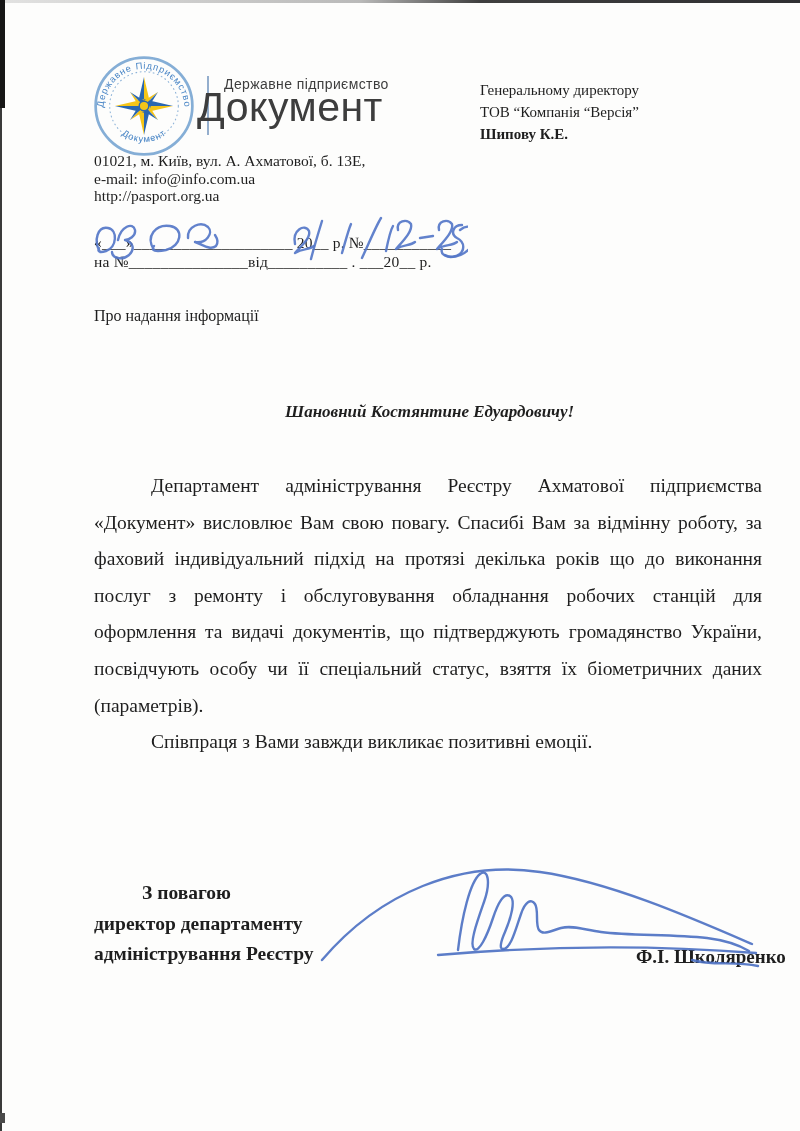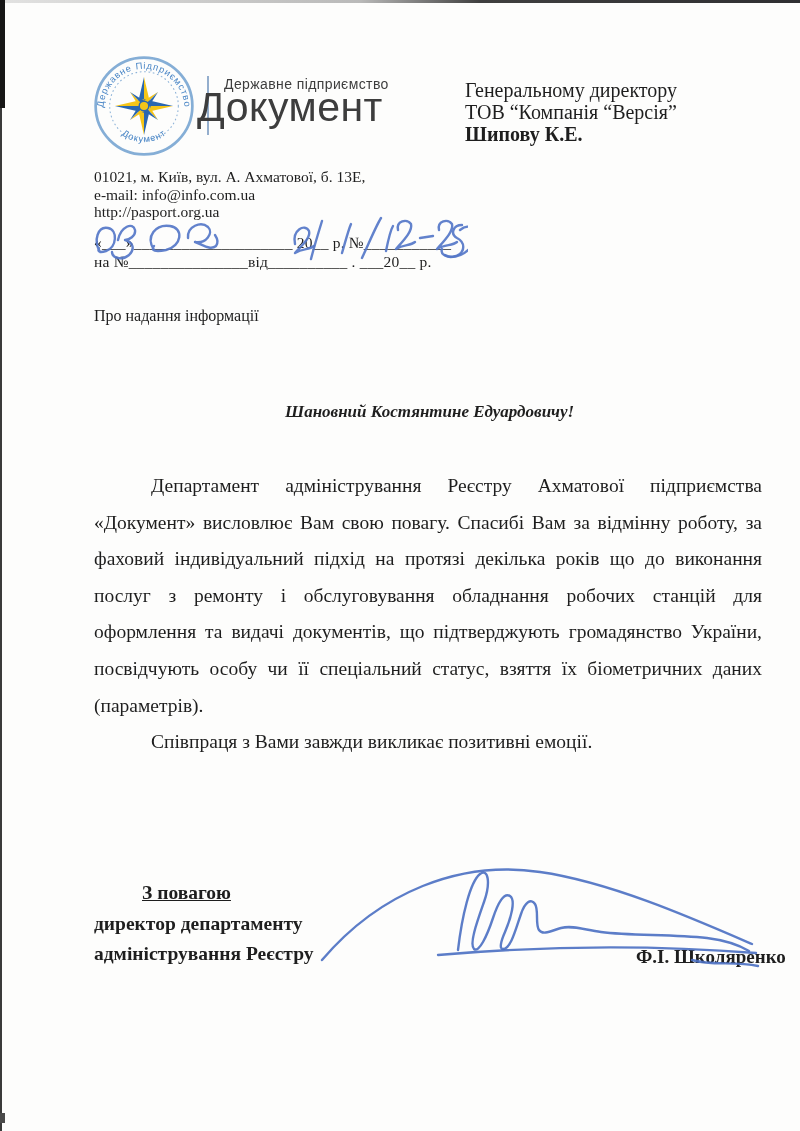--- a/index.html
+++ b/index.html
@@ -15,43 +15,43 @@
   .edge-nub{position:absolute;left:0;top:1113px;width:5px;height:10px;background:#4a4a4a;}
 
   
   .seal{position:absolute;left:92px;top:54px;width:104px;height:104px;}
   .logo-divider{position:absolute;left:207px;top:76px;width:2px;height:59px;background:#94aecd;}
   .logo-sub{position:absolute;left:224px;top:76px;font-family:"Liberation Sans",sans-serif;
     font-size:14px;letter-spacing:.4px;color:#3d3d3d;}
   .logo-main{position:absolute;left:197px;top:84px;font-family:"Liberation Sans",sans-serif;
     font-size:41px;letter-spacing:.5px;color:#3d3d3d;line-height:1.15;}
 
-  .recipient{position:absolute;left:465px;top:79px;font-size:20px;line-height:22px;}
+  .recipient{position:absolute;left:480px;top:79px;font-size:15px;line-height:22px;}
   .recipient .bold{font-weight:bold;}
 
-  .contact{position:absolute;left:94px;top:152px;font-size:15.5px;line-height:17.6px;margin-top:16px;}
+  .contact{position:absolute;left:94px;top:152px;font-size:15.5px;line-height:17.6px;}
 
   .refs{position:absolute;left:94px;top:234px;font-size:15.5px;line-height:18px;letter-spacing:.2px;}
   .ref-line2{margin-top:1px;}
   .handwriting{position:absolute;left:88px;top:214px;width:380px;height:54px;}
   .hw{stroke:#5577c8;stroke-width:2.4;fill:none;stroke-linecap:round;stroke-linejoin:round;opacity:.92;}
 
   .subject{position:absolute;left:94px;top:307px;font-size:16px;}
 
   .salutation{position:absolute;left:285px;top:402px;font-size:17px;font-weight:bold;font-style:italic;}
 
   .body-text{position:absolute;left:94px;top:468px;width:668px;font-size:19.5px;}
   .bline{white-space:nowrap;text-align:justify;text-align-last:justify;line-height:36.6px;height:36.6px;overflow:visible;}
   .bline.first{text-indent:57px;}
   .bline.noj{text-align:left;text-align-last:auto;}
   .p-ind{text-indent:57px;line-height:36.6px;white-space:nowrap;}
   .p-gap{margin-top:31px;}
 
   .closing{position:absolute;left:94px;top:878px;font-size:19.5px;font-weight:bold;line-height:30.5px;}
-  .closing .ind{text-indent:48px;text-decoration:underline;}
+  .closing .ind{text-indent:48px;}
   .signer-name{position:absolute;left:636px;top:946px;font-size:19px;font-weight:bold;}
   .signature{position:absolute;left:310px;top:856px;width:452px;height:114px;}
   .sig{stroke:#4a6fc2;stroke-width:2.4;fill:none;stroke-linecap:round;stroke-linejoin:round;opacity:.9;}
 
   .seal-text{font-family:"Liberation Sans",sans-serif;font-size:9px;letter-spacing:.8px;fill:#4a86c6;}
 </style>
 </head>
 <body>
 
 <div class="page">

